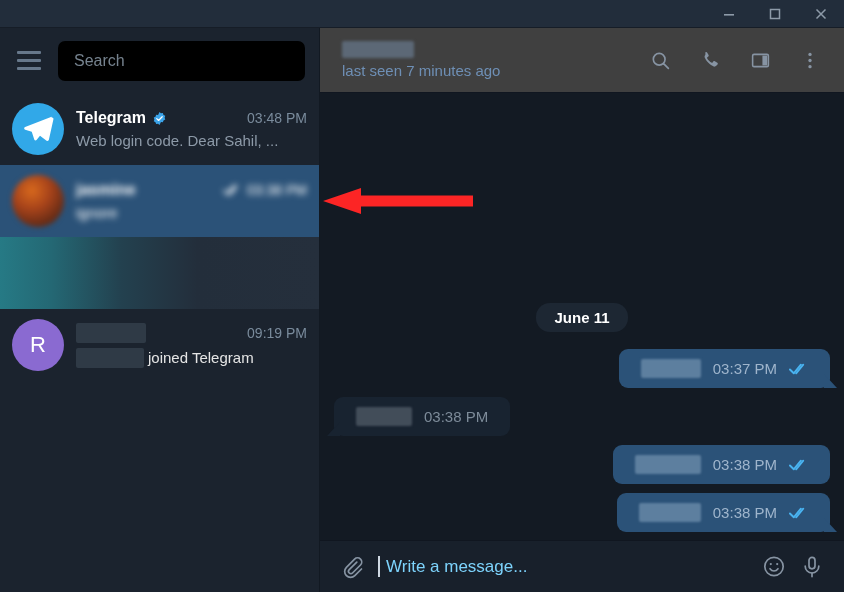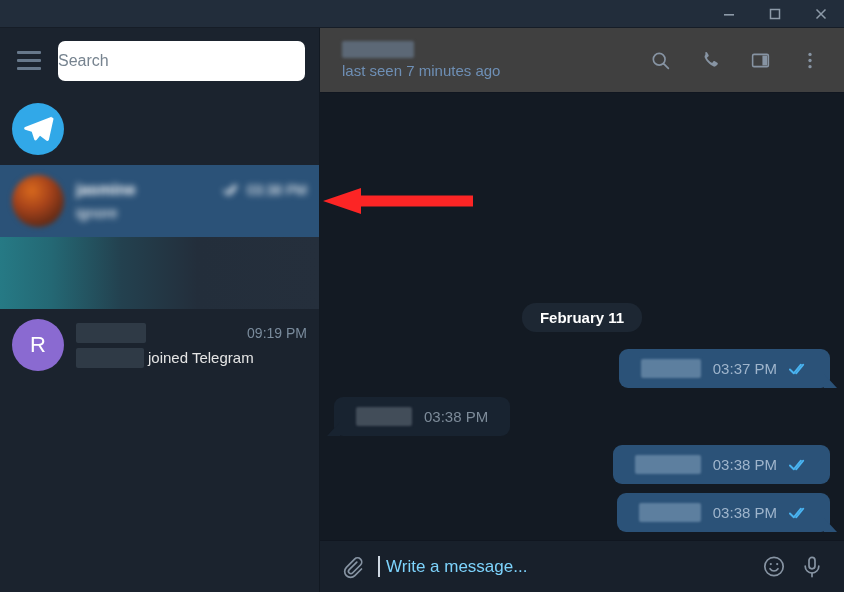--- a/index.html
+++ b/index.html
@@ -25,22 +25,22 @@
 
   
   .sidebar {
     width: 320px; flex: 0 0 320px; background: #1b232e;
     display: flex; flex-direction: column; border-right: 1px solid #121922;
   }
   .side-top { height: 65px; flex: 0 0 65px; display: flex; align-items: center; padding: 0 14px; gap: 14px; }
   .burger { width: 30px; height: 30px; display: flex; flex-direction: column; justify-content: center; gap: 5px; padding: 0 3px; }
   .burger i { display: block; height: 3px; background: #67788b; border-radius: 1px; }
   .search-box {
-    flex: 1 1 auto; height: 40px; background: #ffffff; border-radius: 7px;
-    display: flex; align-items: center; padding: 0 0;
+    flex: 1 1 auto; height: 40px; background: #000000; border-radius: 7px;
+    display: flex; align-items: center; padding: 0 16px;
   }
   .search-ph { color: #76838f; font-size: 16px; }
 
   .chatlist { flex: 1 1 auto; overflow: hidden; }
   .chatrow { height: 72px; display: flex; align-items: center; padding: 0 12px; gap: 12px; position: relative; }
   .chatrow.selected { background: #2b5278; }
   .chatrow.blurred-row { height: 72px; padding: 0; background: linear-gradient(90deg,#267a85 0%,#246874 16%,#23414f 38%,#232e3b 62%,#252f3c 100%); }
 
   .avatar { width: 52px; height: 52px; border-radius: 50%; flex: 0 0 52px; display: flex; align-items: center; justify-content: center; }
   .avatar.tg { background: #31a8e8; }
@@ -146,20 +146,31 @@
       </div>
 
       <div class="chatlist">
 
         <div class="chatrow">
           <div class="avatar tg">
             <svg width="34" height="34" viewBox="0 0 24 24">
               <path d="M21.6 3.4 2.9 10.6c-.9.35-.86 1.64.06 1.93l4.63 1.45 1.77 5.4c.23.7 1.13.88 1.6.32l2.45-2.9 4.66 3.42c.6.44 1.46.12 1.62-.62l3.2-14.5c.17-.8-.6-1.47-1.3-1.19z" fill="#ffffff"></path>
             </svg>
           </div>
+          <div class="row-main">
+            <div class="row-line1">
+              <span class="row-name">Telegram</span>
+              <svg width="15" height="15" viewBox="0 0 24 24">
+                <path d="M12 1.5l2.3 2.1 3.1-.4 1 3 2.8 1.4-1 3 1 3-2.8 1.4-1 3-3.1-.4L12 22.5l-2.3-2.1-3.1.4-1-3-2.8-1.4 1-3-1-3 2.8-1.4 1-3 3.1.4z" fill="#3ba3e8"></path>
+                <path d="M7.6 12.2l2.9 2.9 5.8-5.9" stroke="#ffffff" stroke-width="2" fill="none" stroke-linecap="round" stroke-linejoin="round"></path>
+              </svg>
+              <span class="row-time">03:48 PM</span>
+            </div>
+            <div class="row-snippet">Web login code. Dear Sahil, ...</div>
+          </div>
         </div>
 
         <div class="chatrow selected">
           <div class="avatar photo"></div>
           <div class="row-main">
             <div class="row-line1">
               <span class="row-name blurtext">jasmine</span>
               <span class="ticks-small blurtext">
                 <svg width="18" height="12" viewBox="0 0 20 12">
                   <path d="M1 6.5 L5 10.5 L12.5 1.5" stroke="#ffffff" stroke-width="2" fill="none" stroke-linecap="round" stroke-linejoin="round"></path>
@@ -224,21 +235,21 @@
               <circle cx="9" cy="12" r="1.9" fill="#8794a3"></circle>
               <circle cx="9" cy="19" r="1.9" fill="#8794a3"></circle>
             </svg>
           </div>
         </div>
       </div>
 
       <div class="messages">
 
         <div class="date-pill-wrap">
-          <span class="date-pill">February 11</span>
+          <span class="date-pill">June 11</span>
         </div>
 
         <div class="msg-row out">
           <div class="bubble out tail-out">
             <span class="txt-redact" style="width:60px"></span>
             <span class="b-time">03:37 PM</span>
             <svg width="19" height="12" viewBox="0 0 20 12">
               <path d="M1 6.5 L5 10.5 L12.5 1.5" stroke="#49b3f0" stroke-width="2" fill="none" stroke-linecap="round" stroke-linejoin="round"></path>
               <path d="M7.5 10.5 L15 1.5" stroke="#49b3f0" stroke-width="2" fill="none" stroke-linecap="round" stroke-linejoin="round"></path>
             </svg>

